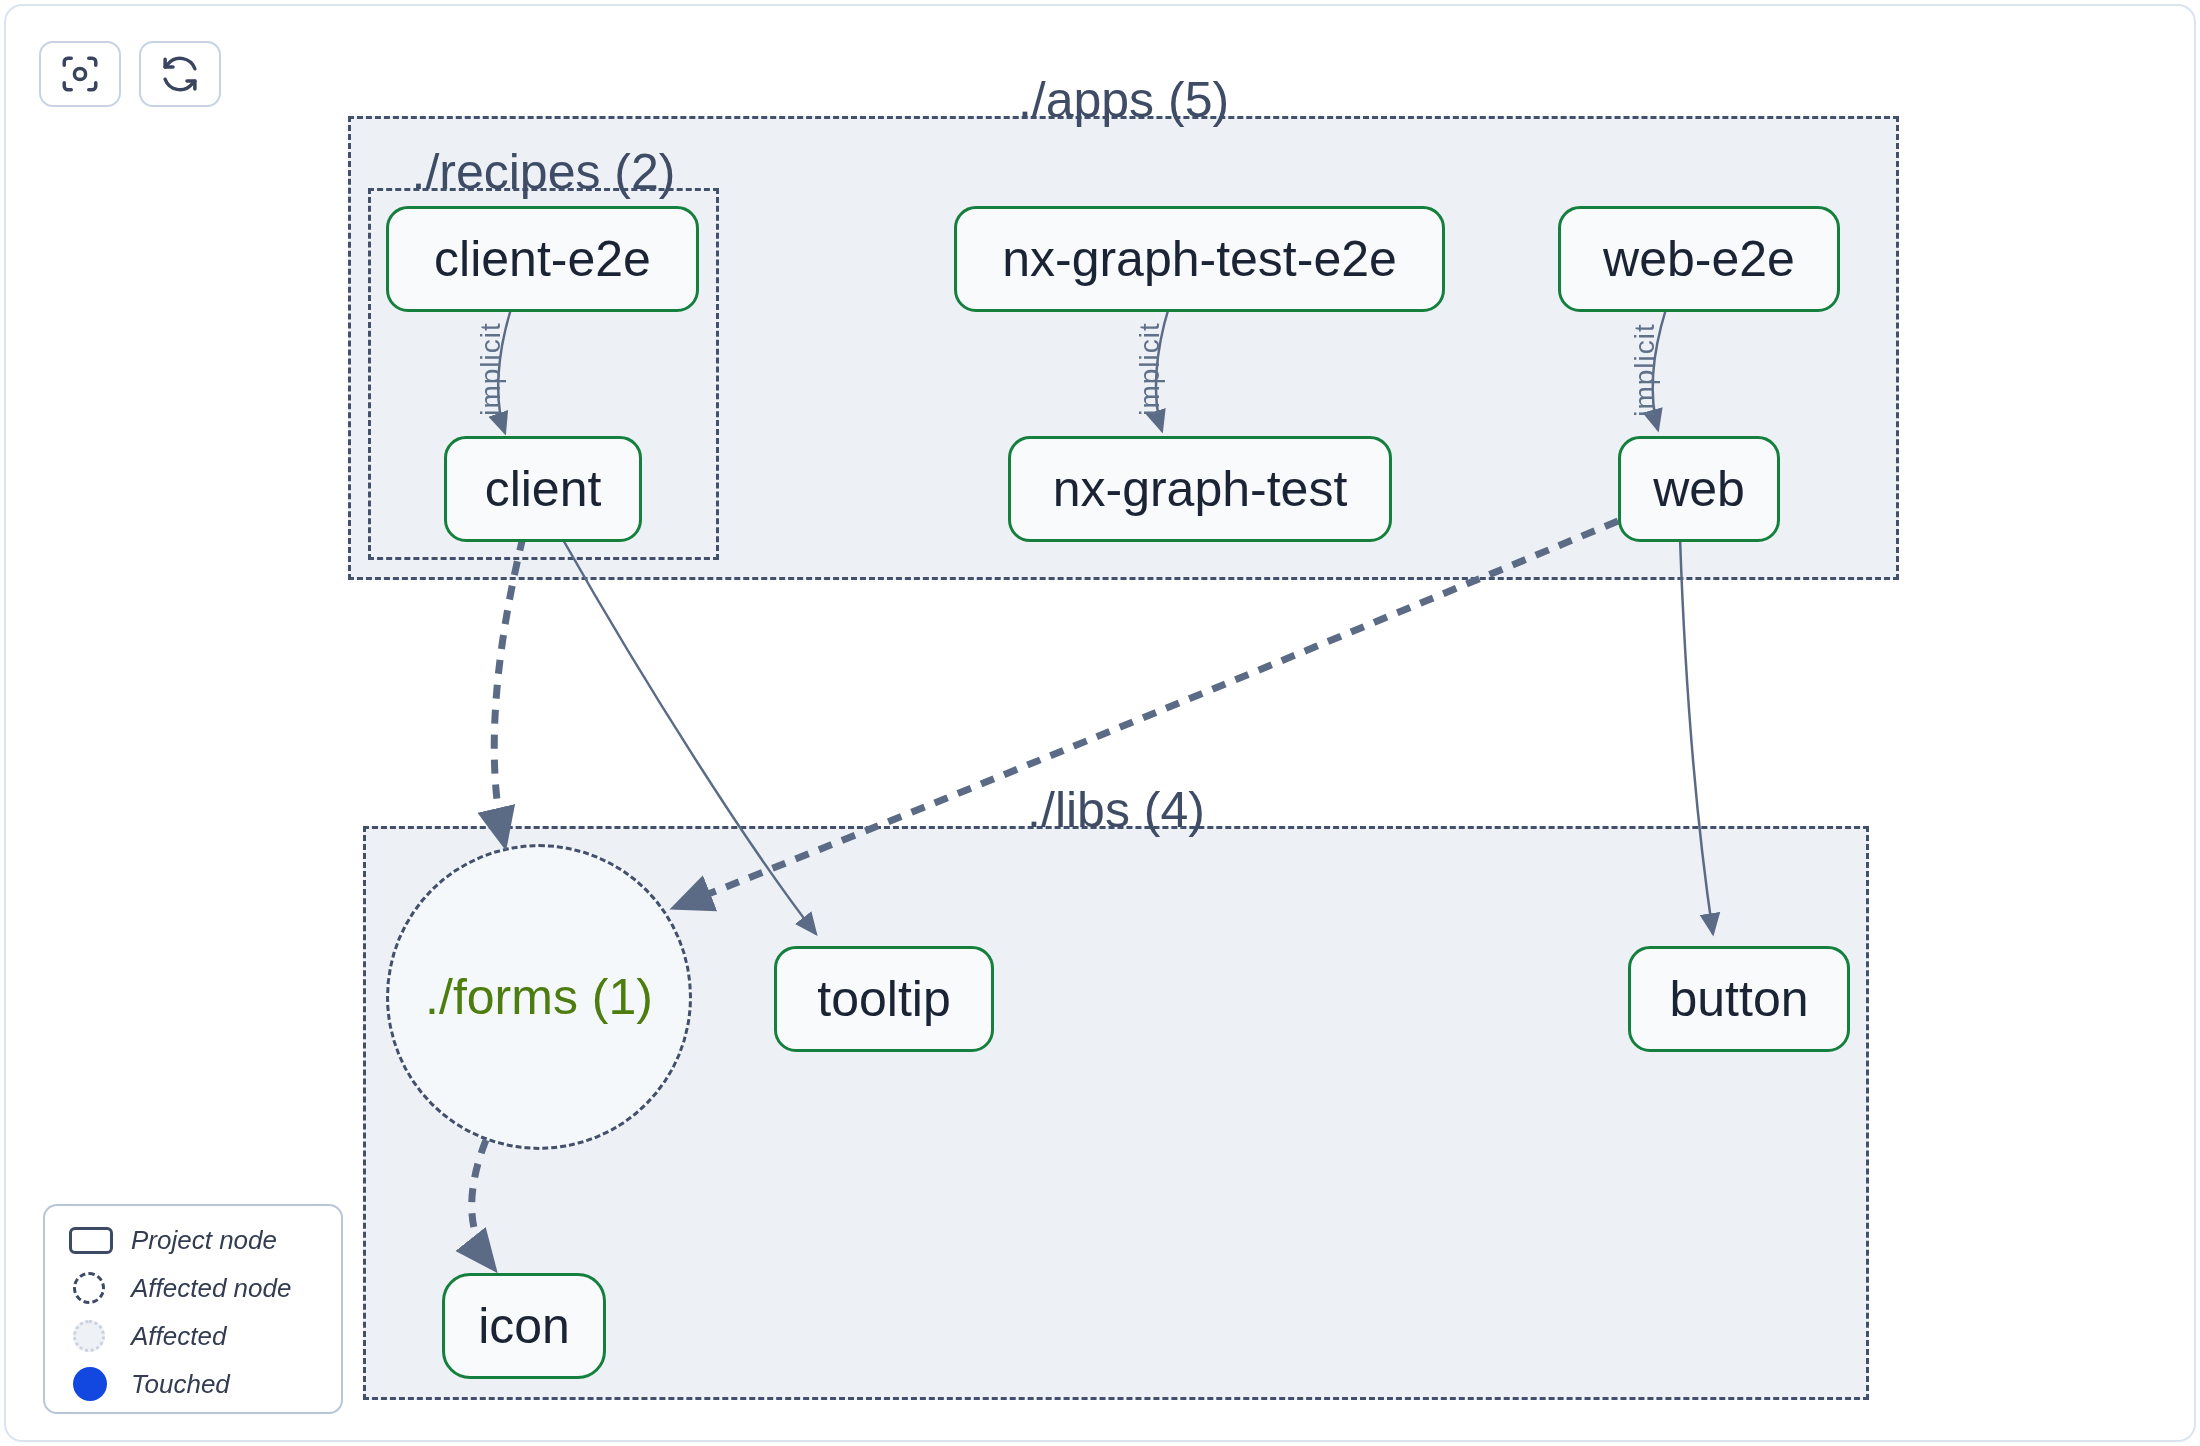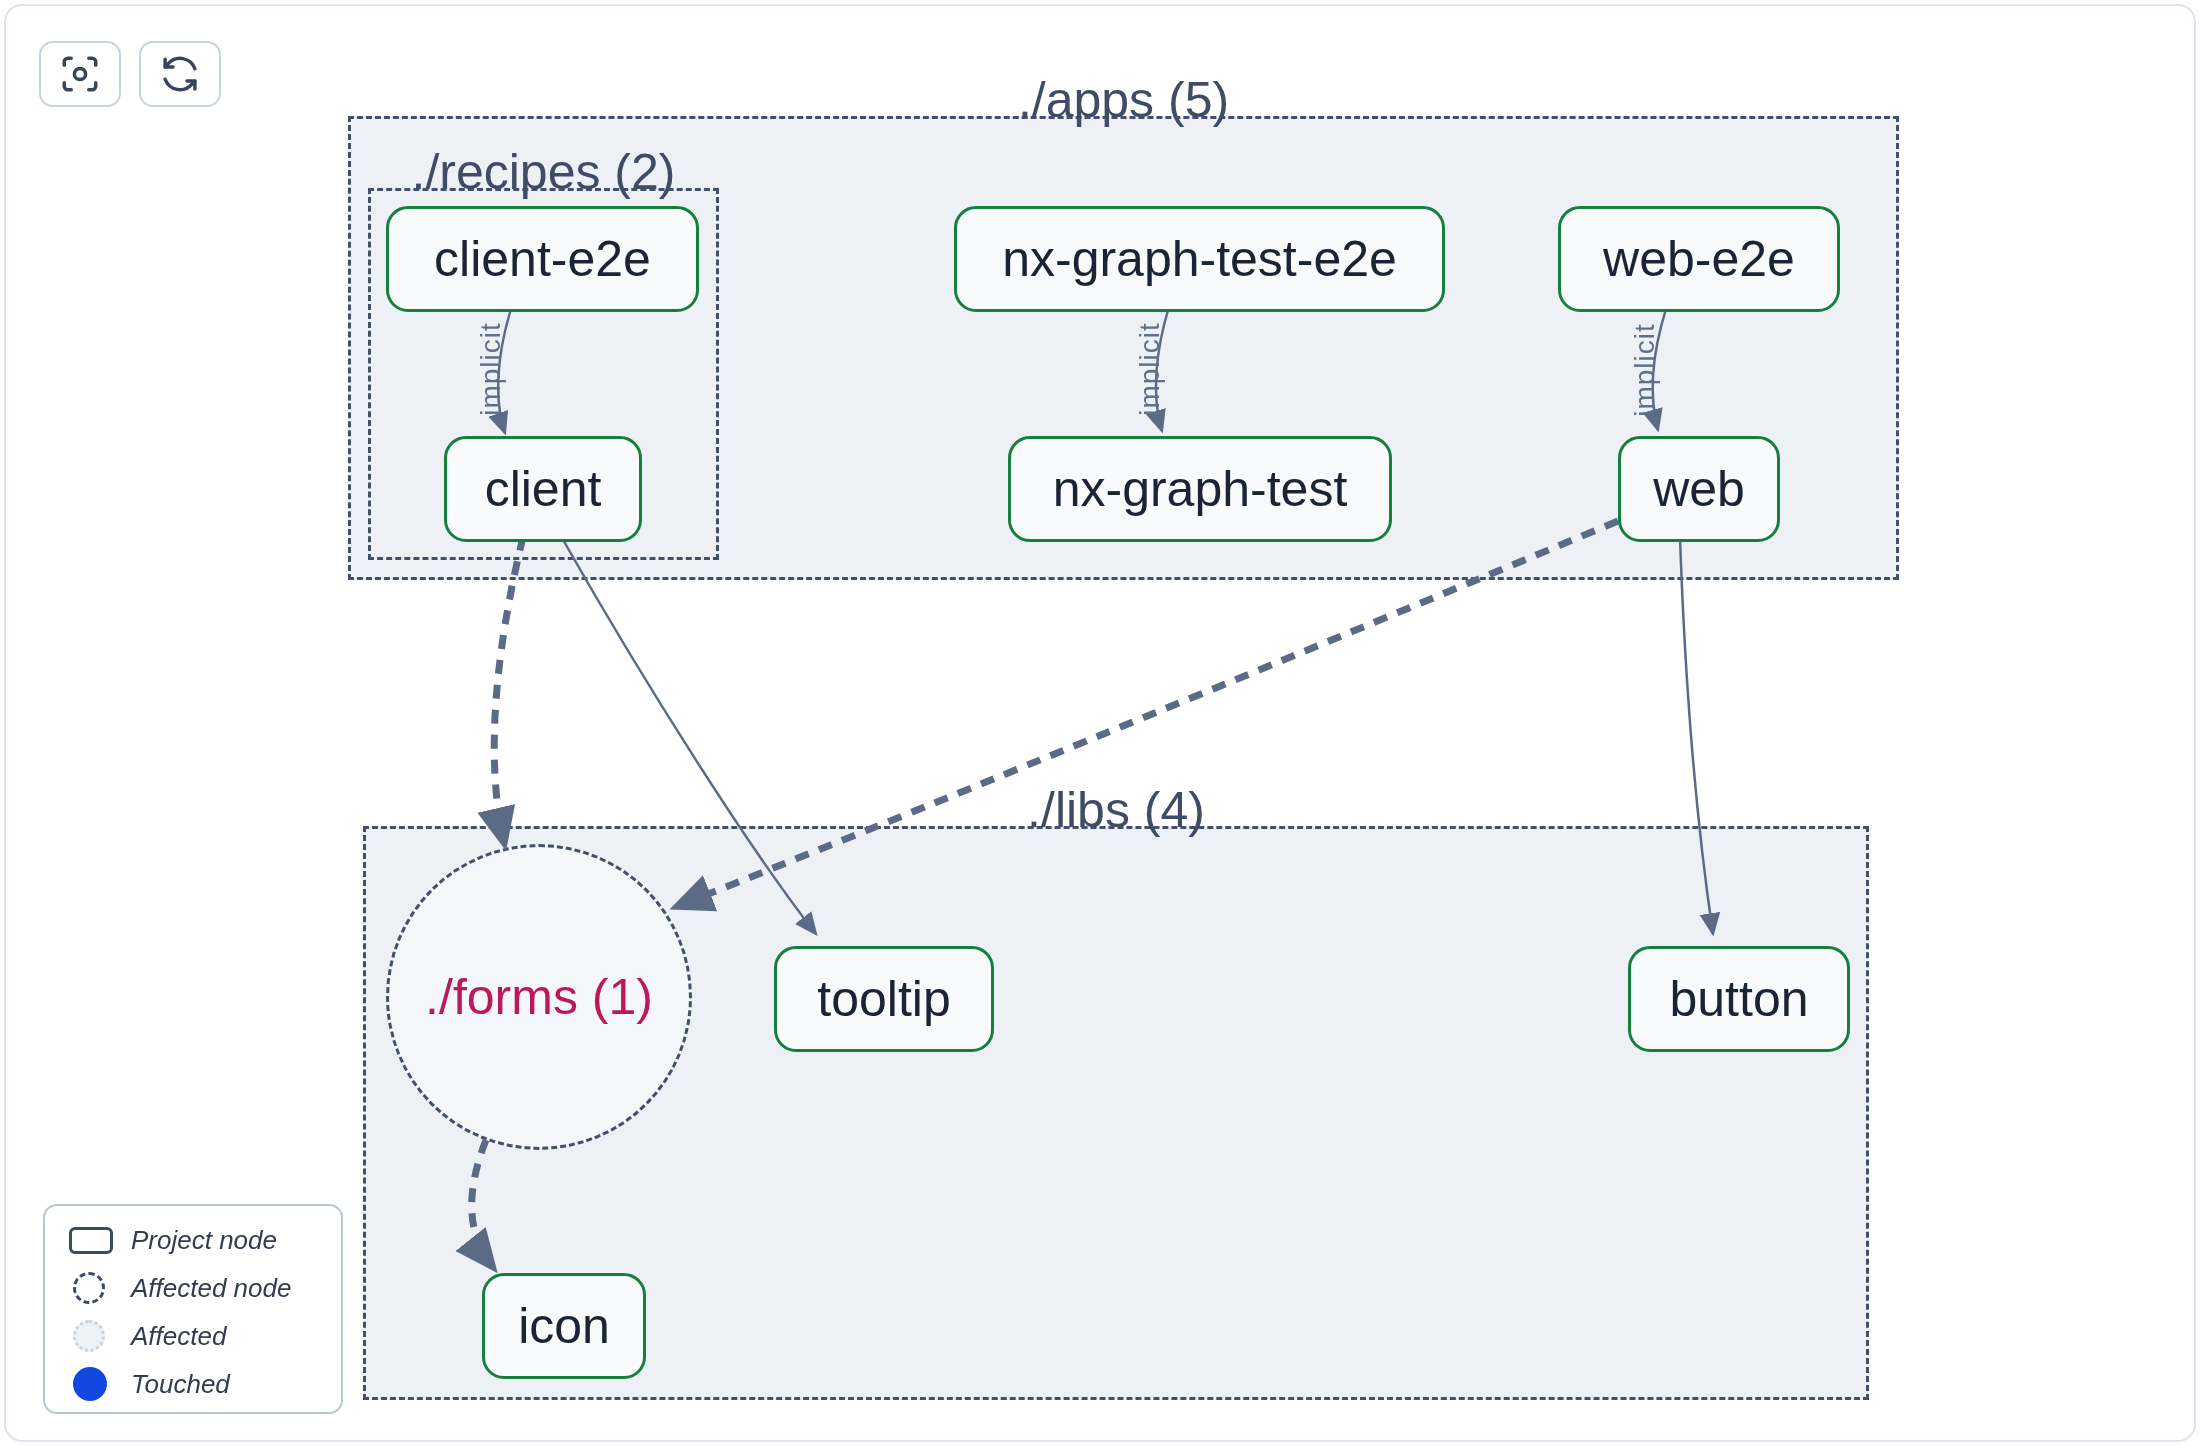--- a/index.html
+++ b/index.html
@@ -17,41 +17,41 @@
   
   .group{position:absolute;border:3px dashed #42506b;}
   .group-fill{background:#edf1f6;}
   .group-label{position:absolute;left:0;right:0;bottom:calc(100% - 10px);text-align:center;
                font-size:50px;color:#3f4c66;white-space:nowrap;pointer-events:none;}
   .g-apps{left:342px;top:110px;width:1503px;height:458px;z-index:1;padding-left:42px;}
   .g-recipes{left:362px;top:182px;width:345px;height:366px;z-index:2;background:transparent;}
   .g-libs{left:357px;top:820px;width:1500px;height:568px;z-index:1;}
   .g-forms{left:380px;top:838px;width:300px;height:300px;border-radius:50%;
            background:#f5f8fb;z-index:3;display:flex;align-items:center;justify-content:center;}
-  .g-forms .circle-label{font-size:50px;color:#be185d;white-space:nowrap;}
+  .g-forms .circle-label{font-size:50px;color:#4d7c0f;white-space:nowrap;}
 
   
   svg.edges{position:absolute;left:0;top:0;width:2200px;height:1446px;z-index:5;pointer-events:none;}
   .edge-thin{stroke:#5b6b85;stroke-width:2.5;fill:none;}
   .edge-thick{stroke:#5b6b85;stroke-width:7;fill:none;stroke-dasharray:14 11;}
   .edge-label{font-size:28px;fill:#5f7089;letter-spacing:1px;}
 
   
   .node{position:absolute;background:#f8fafc;border:3px solid #15803d;border-radius:22px;
         display:flex;align-items:center;justify-content:center;font-size:50px;color:#1b2435;
         white-space:nowrap;z-index:10;cursor:pointer;}
   .n-client-e2e{left:380px;top:200px;width:307px;height:100px;}
   .n-nx-graph-test-e2e{left:948px;top:200px;width:485px;height:100px;}
   .n-web-e2e{left:1552px;top:200px;width:276px;height:100px;}
   .n-client{left:438px;top:430px;width:192px;height:100px;}
   .n-nx-graph-test{left:1002px;top:430px;width:378px;height:100px;}
   .n-web{left:1612px;top:430px;width:156px;height:100px;}
   .n-tooltip{left:768px;top:940px;width:214px;height:100px;}
   .n-button{left:1622px;top:940px;width:216px;height:100px;}
-  .n-icon{left:476px;top:1267px;width:158px;height:100px;}
+  .n-icon{left:436px;top:1267px;width:158px;height:100px;border-radius:28px;}
 
   
   .legend{position:absolute;left:37px;top:1198px;width:300px;height:210px;background:#ffffff;
           border:2px solid #b9c6d8;border-radius:14px;z-index:30;padding:10px 0 0 0;box-sizing:border-box;}
   .legend-row{display:flex;align-items:center;height:48px;padding-left:24px;font-style:italic;}
   .swatch-cell{width:62px;display:flex;align-items:center;justify-content:flex-start;}
   .sw-project{width:44px;height:27px;border:3px solid #3d4a66;border-radius:6px;background:#fff;box-sizing:border-box;}
   .sw-composite{width:32px;height:32px;border:3px dashed #3d4a66;border-radius:50%;background:#fff;box-sizing:border-box;margin-left:4px;}
   .sw-affected{width:32px;height:32px;border:3px dotted #c9d2de;border-radius:50%;background:#eef1f6;box-sizing:border-box;margin-left:4px;}
   .sw-touched{width:34px;height:34px;border-radius:50%;background:#1247e0;margin-left:4px;}

